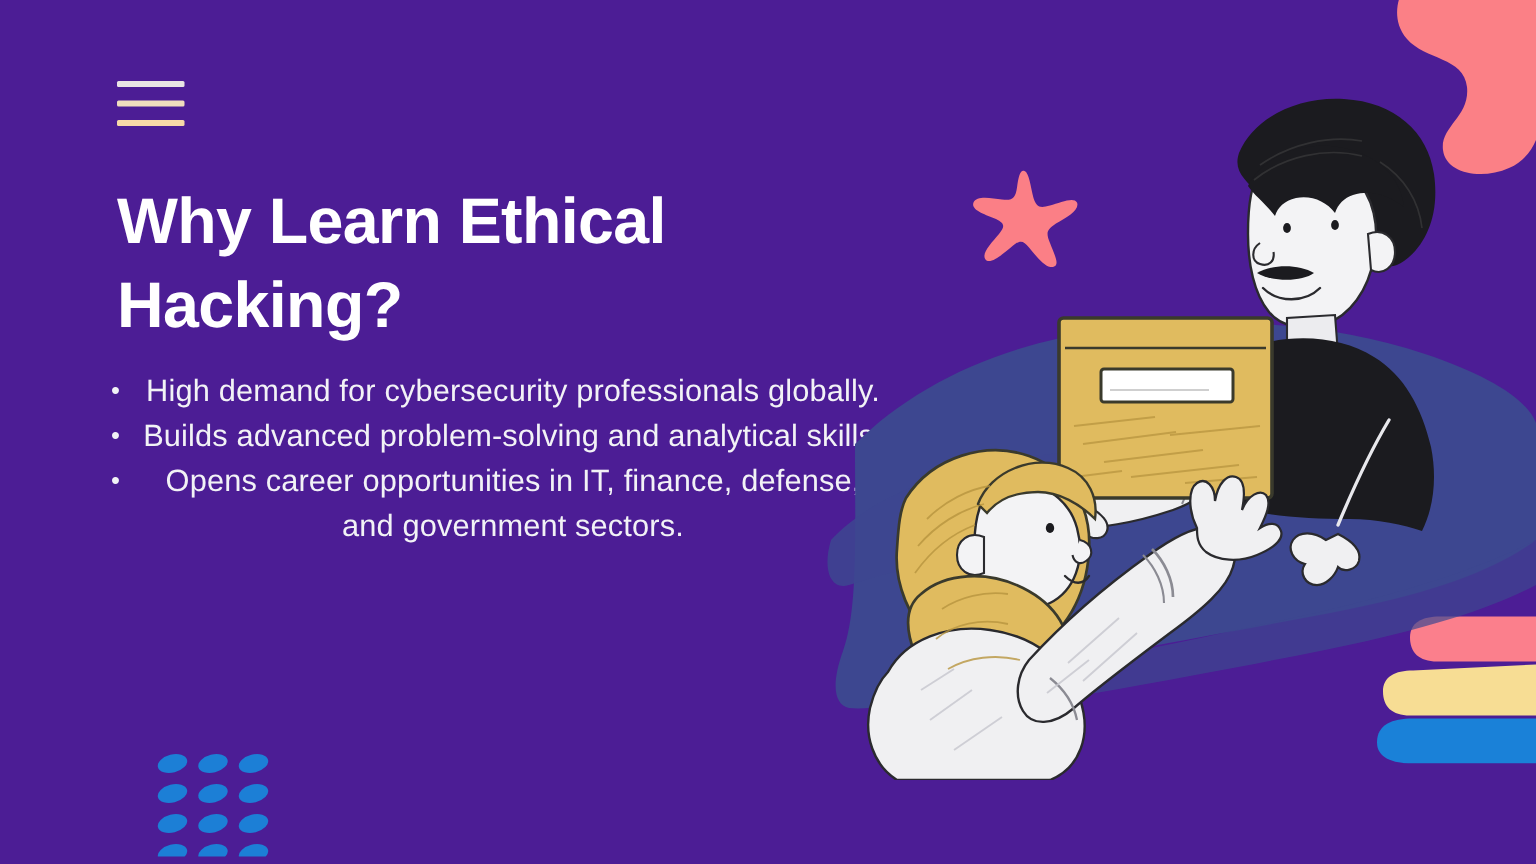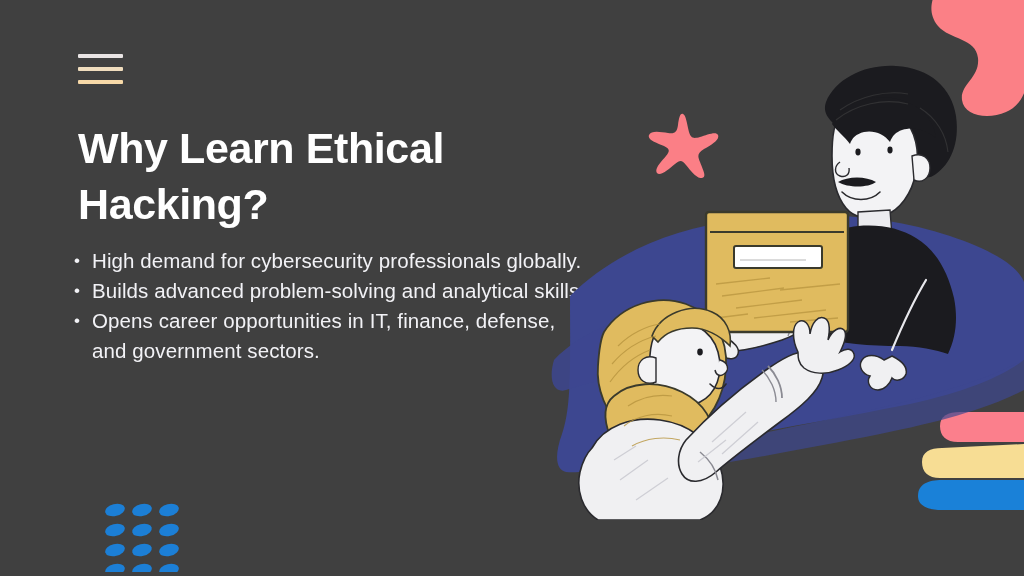--- a/index.html
+++ b/index.html
@@ -6,21 +6,21 @@
   html, body { width:1024px; height:576px; }
   body {
     font-family: "Liberation Sans", sans-serif;
     background:#2e3680;
     overflow:hidden;
     position:relative;
   }
   #slide {
     position:absolute; inset:0;
     width:1024px; height:576px;
-    background:#404040;
+    background:#4c1d95;
     overflow:hidden;
   }
 
   
   .deco { position:absolute; pointer-events:none; }
   #blob-topright { top:-4px; right:-2px; }
   #bars-bottomright { right:0; bottom:62px; }
   #dots-bottomleft { left:104px; bottom:0px; }
   #star-pink { left:646px; top:112px; }
 
@@ -43,20 +43,21 @@
     font-size:43px;
     font-weight:bold;
     line-height:56px;
     letter-spacing:-0.4px;
     color:#ffffff;
   }
   #bullet-list {
     position:absolute; left:72px; top:246px;
     width:520px;
     list-style:none;
+    text-align:center;
   }
   #bullet-list li {
     position:relative;
     padding-left:20px;
     font-size:20.5px;
     line-height:30px;
     color:#f2f2f6;
     letter-spacing:0.1px;
     margin-bottom:0px;
   }

